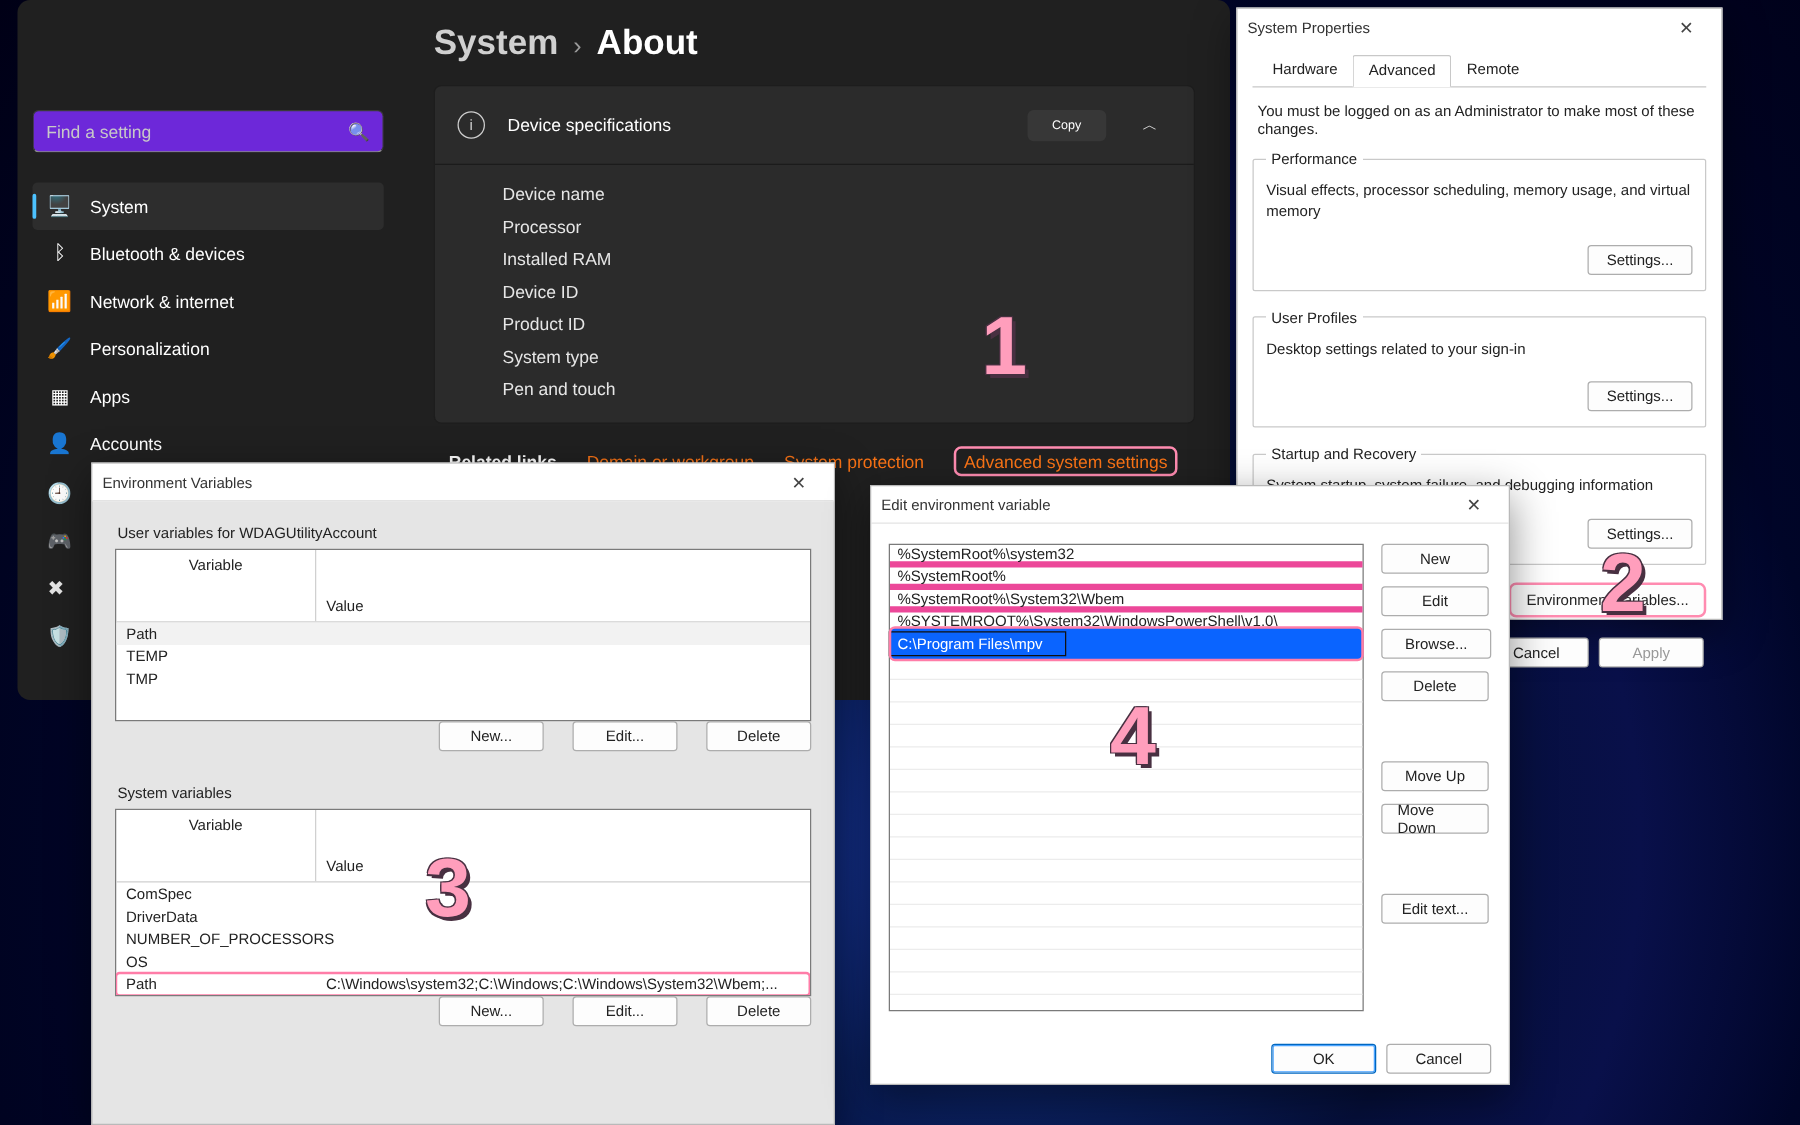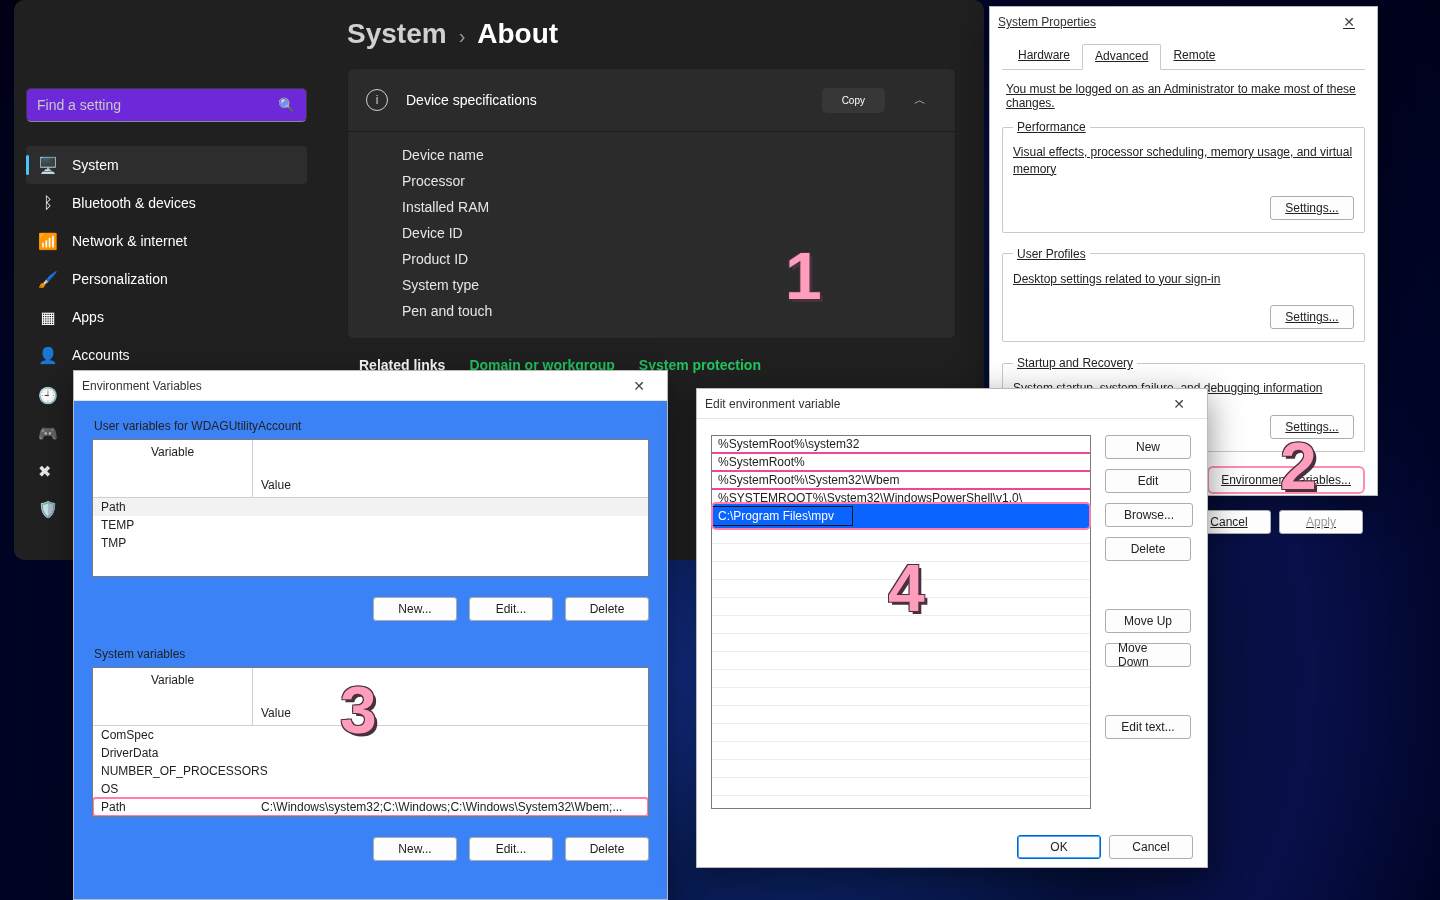--- a/index.html
+++ b/index.html
@@ -52,83 +52,83 @@
   }
   .card-head { display:flex; align-items:center; padding:14px 18px; gap:18px; }
   .card-head .info-ico { width:22px;height:22px;border:1.5px solid #cfcfcf;border-radius:50%;display:flex;align-items:center;justify-content:center;font-size:12px;color:#cfcfcf;}
   .card-head .title { flex:1; font-size:14px; }
   .btn-dark { background:#373737; border:none; color:#fff; padding:7px 20px; border-radius:5px; font-size:10px; }
   .expand-ch { width:34px;height:34px; display:flex; align-items:center; justify-content:center; color:#ddd; font-size:12px; }
   .spec-list { border-top:1px solid #1b1b1b; padding:10px 0 14px 54px; }
   .spec-list div { font-size:14px; color:#e6e6e6; padding:5px 0; }
   .related { display:flex; align-items:center; gap:24px; padding:18px 0 0 12px; font-size:14px; flex-wrap:wrap;}
   .related .lab { color:#fff; font-weight:600; }
-  .related a { color:#22c55e; text-decoration:none; cursor:pointer;font-weight:bold; }
+  .related a { color:#f97316; text-decoration:none; cursor:pointer; }
   .related a.hl { border:2.5px solid #ff8bb0; border-radius:6px; padding:2px 6px; }
 
   
   .win {
     position:absolute; background:#fff; border:1px solid #b9b9b9;
     box-shadow:0 10px 32px rgba(0,0,0,.45);
     font-size:12px; color:#222;
   }
   .titlebar { height:30px; display:flex; align-items:center; padding:0 8px; color:#333; }
   .titlebar .t { flex:1; }
   .titlebar .x { width:40px; text-align:center; font-size:14px; color:#444; }
   .btn {
     min-width:84px; height:24px; background:#fdfdfd; border:1px solid #adadad;
     border-radius:3px; font-size:12px; color:#222; display:inline-flex;
     align-items:center; justify-content:center; padding:0 12px;
   }
   .btn.primary { border-color:#0067c0; box-shadow: inset 0 0 0 1px #4aa3ff; }
 
   
-  #sysprops { left: 989px; top: 6px; width: 389px; height: 490px; text-decoration: underline; }
+  #sysprops { left: 989px; top: 6px; width: 389px; height: 490px; }
   #sysprops .body { padding: 6px 12px; }
   .tabs { display:flex; gap:0; border-bottom:1px solid #c8c8c8; padding-left:4px;}
   .tab { padding:4px 12px 6px; color:#222; position:relative; top:1px;}
   .tab.active { background:#fff; border:1px solid #c8c8c8; border-bottom:1px solid #fff; border-radius:2px 2px 0 0;}
   .note { padding:12px 4px 10px; font-size:12px; }
   fieldset { border:1px solid #c9c9c9; border-radius:2px; padding:10px 10px 12px; margin-bottom:14px;}
   fieldset legend { padding:0 4px; font-size:12px; color:#222; }
   fieldset .desc { font-size:12px; color:#222; margin-bottom:18px; line-height:1.4; }
   fieldset .row-right { display:flex; justify-content:flex-end; }
   .envvar-row { display:flex; justify-content:flex-end; margin:4px 0 6px; }
   .envvar-row .btn.hl { border:2.5px solid #ff8bb0; border-radius:6px; height:28px; }
   .dlg-buttons { display:flex; gap:8px; justify-content:flex-end; padding:10px 2px 0; }
 
   
-  #envvars { left: 73px; top: 370px; width: 595px; height: 530px; background:#3b82f6;}
+  #envvars { left: 73px; top: 370px; width: 595px; height: 530px; background:#e5e5e5;}
   #envvars .titlebar{ background:#fff; border-bottom:1px solid #e3e3e3;}
   #envvars .body { padding:12px 18px; }
   .group-label { margin:6px 0 6px 2px; font-size:12px; }
   .listbox {
     background:#fff; border:1px solid #7a7a7a; height:150px;
     display:flex; flex-direction:column; font-size:12px; overflow:hidden;
   }
   .listbox.short{ height:138px;}
   .lb-head { display:flex; border-bottom:1px solid #d0d0d0; }
   .lb-head div { padding:5px 8px; color:#222; }
   .lb-head .c1 { width:160px; border-right:1px solid #d0d0d0;text-align:center; }
   .lb-head .c2 { flex:1;margin-top:33px; }
   .lb-rows { flex:1; overflow:auto; }
   .lb-row { display:flex; }
   .lb-row div { padding:2px 8px; }
   .lb-row .c1 { width:160px; }
   .lb-row .c2 { flex:1; white-space:nowrap; overflow:hidden; text-overflow:ellipsis;}
   .lb-row.sel { background:#f2f2f2; }
   .lb-row.hl { outline:2.5px solid #ff7da8; outline-offset:-1px; border-radius:3px; }
-  .btn-row { display:flex; gap:12px; justify-content:flex-end; margin:20px 0 26px; }
+  .btn-row { display:flex; gap:23px; justify-content:flex-end; margin:0 0 26px; }
 
   
   #editvar { left: 696px; top: 388px; width: 512px; height: 480px; }
   #editvar .titlebar{ border-bottom:1px solid #e3e3e3;}
   #editvar .body { padding:16px 14px; display:flex; gap:14px; }
   .path-list { flex:1; background:#fff; border:1px solid #7a7a7a; height:374px; display:flex; flex-direction:column;}
-  .path-list .r { padding:3px 6px; font-size:12px; border-bottom:2px solid #ec4899; height:18px; display:flex; align-items:center;}
+  .path-list .r { padding:3px 6px; font-size:12px; border-bottom:5px solid #ec4899; height:18px; display:flex; align-items:center;}
   .path-list .r.empty { border-bottom:1px solid #ececec; }
   .path-list .r.editing { padding:0; }
   .path-list .edit-wrap { outline:2.5px solid #ff7da8; outline-offset:-1px; border-radius:4px; width:100%; height:26px; display:flex; align-items:center; background:#0a64ff;}
   .path-list input {
      background:#0a64ff; color:#fff; border:none;
     font-size:12px; padding:2px 6px; width:140px; outline:1px solid #111;
   }
   .side-btns { display:flex; flex-direction:column; gap:10px; }
   .side-btns .spacer { height:28px; }
   #editvar .dlg-buttons{ padding:10px 14px; }

